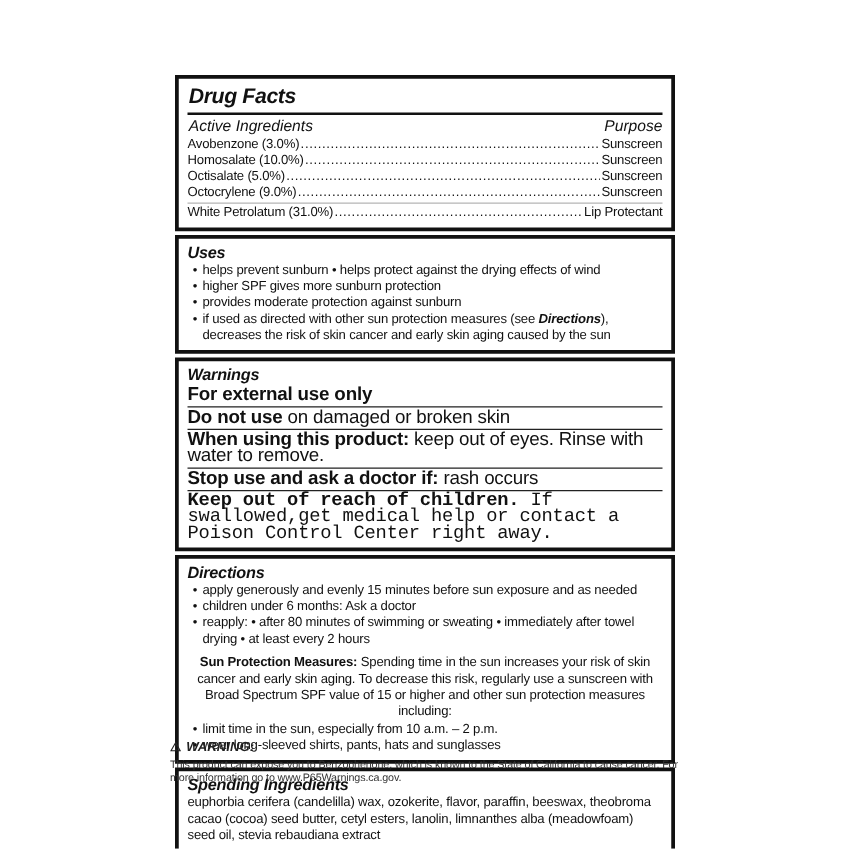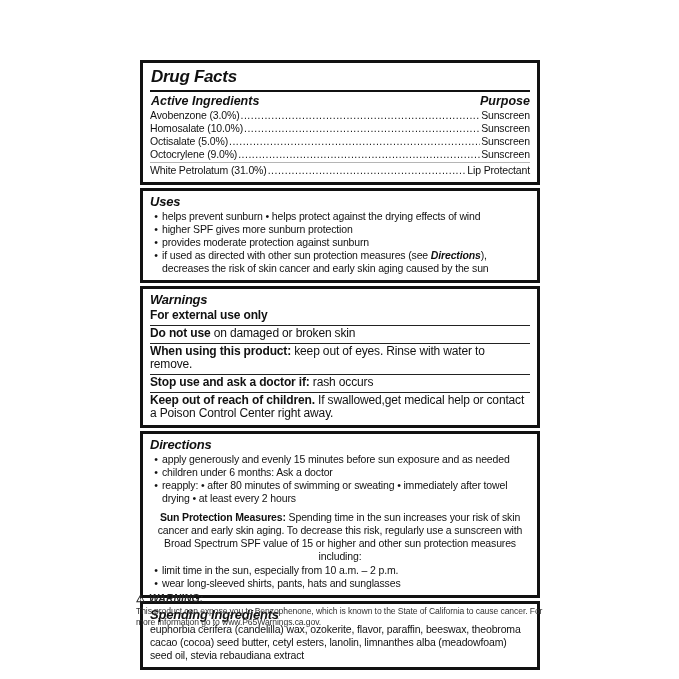--- a/index.html
+++ b/index.html
@@ -30,21 +30,21 @@
     font-style: italic;
     letter-spacing: -0.3px;
     padding: 1px 0 3px 1px;
     border-bottom: 2px solid #111;
   }
   .ai-header {
     display: flex;
     justify-content: space-between;
     align-items: baseline;
     font-size: 12.5px;
-    font-weight: bold;
+    font-weight: normal;
     font-style: italic;
     padding: 2px 0 1px 1px;
   }
   .ing-row {
     display: flex;
     align-items: baseline;
     font-size: 10.5px;
     line-height: 13px;
     letter-spacing: -0.15px;
   }
@@ -78,27 +78,27 @@
   }
   .bullet-row { display: flex; }
   .bullet-glyph {
     flex: 0 0 12px;
     text-align: center;
     font-size: 10.5px;
     line-height: 13px;
   }
   .bullet-text { flex: 1; }
   .warn-line {
-    font-size: 12px;
+    font-size: 15px;
     line-height: 13px;
     letter-spacing: -0.15px;
     padding: 1px 0 3px 0;
     border-bottom: 1px solid #222;
   }
-  .warn-line.last { border-bottom: none; padding-bottom: 0; }
+  .warn-line.last { border-bottom: none; padding-bottom: 0; font-family: Liberation Mono, monospace; }
   .b { font-weight: bold; }
   .bi { font-weight: bold; font-style: italic; }
   .sun-para { margin-top: 6px; margin-bottom: 1px; text-align: center; }
   .footer {
     position: absolute;
     left: 136px; top: 592px;
     width: 426px;
   }
   .footer-head {
     display: flex;

